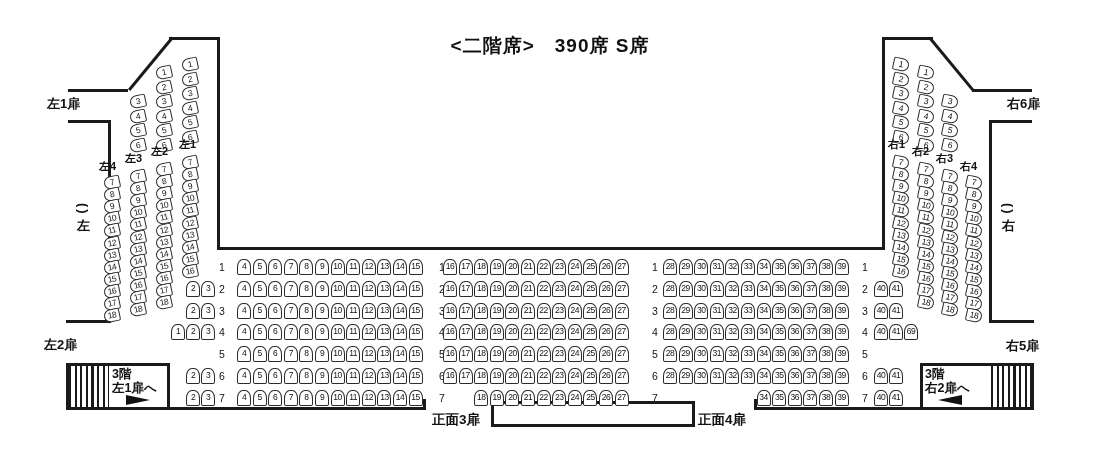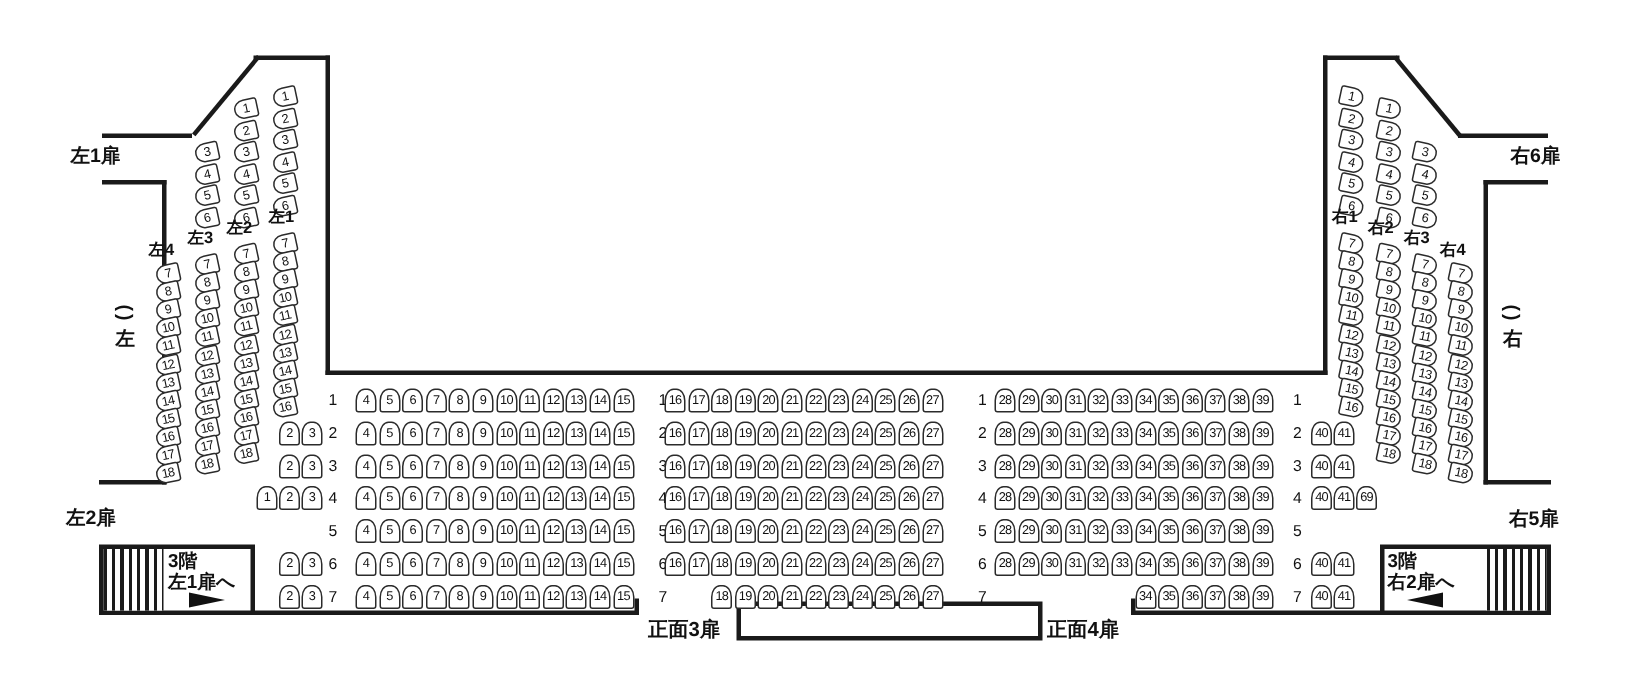--- a/index.html
+++ b/index.html
@@ -25,20 +25,21 @@
           transform:rotate(12deg);line-height:10px;}
   .rowlabel{position:absolute;width:14px;text-align:center;font-size:10.5px;}
   .collabel{position:absolute;font-size:11px;font-weight:bold;white-space:nowrap;}
   .center-rect{position:absolute;border:3px solid #1a1a1a;background:#fff;box-sizing:border-box;}
 </style>
 </head>
 <body>
 
 <div id="canvas">
 
+  <div class="title">&lt;二階席&gt;　390席 S席</div>
 
   <div class="wall" style="left:68px;top:89px;width:60px;height:3px;"></div>
   <div class="wall-diag" style="left:128px;top:89px;width:68px;transform:rotate(-50.4deg);"></div>
   <div class="wall" style="left:169px;top:37px;width:51px;height:3px;"></div>
   <div class="wall" style="left:217px;top:37px;width:3px;height:213px;"></div>
   <div class="wall" style="left:217px;top:247px;width:668px;height:3px;"></div>
   <div class="wall" style="left:882px;top:37px;width:3px;height:213px;"></div>
   <div class="wall" style="left:882px;top:37px;width:51px;height:3px;"></div>
   <div class="wall-diag" style="left:931px;top:37px;width:68px;transform:rotate(50.4deg);"></div>
   <div class="wall" style="left:972px;top:89px;width:60px;height:3px;"></div>

